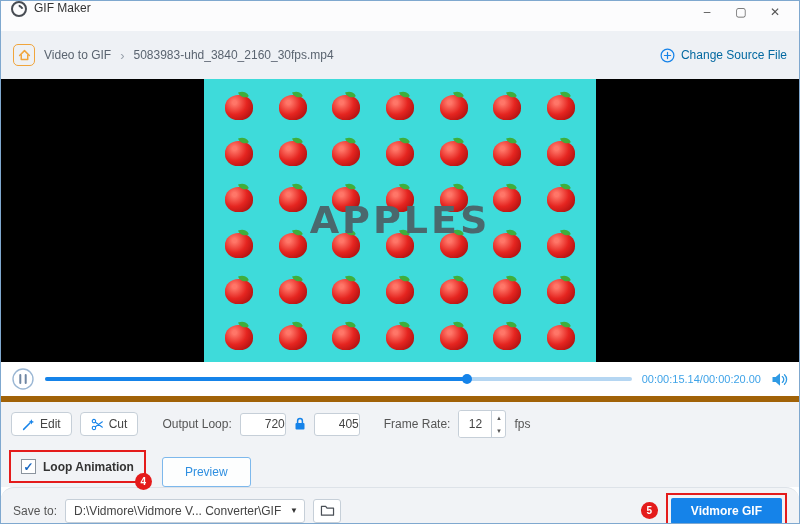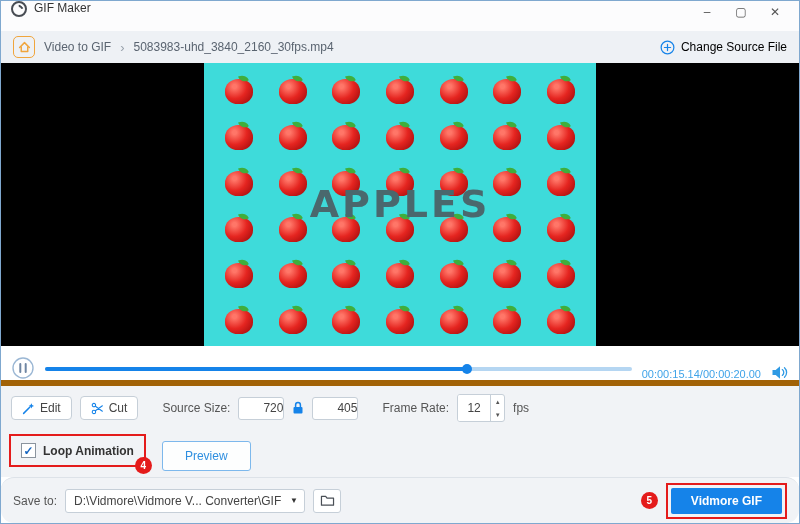--- a/index.html
+++ b/index.html
@@ -15,46 +15,46 @@
   .app-logo { width:16px; height:16px; border-radius:50%; border:2px solid #474c53;
               position:relative; margin-right:7px; flex:0 0 auto; }
   .app-logo::after { content:""; position:absolute; inset:2px; border-radius:50%;
               border:2px solid transparent; border-top-color:#474c53; transform:rotate(40deg); }
   .win-title { font-size:12px; color:#333; }
   .win-controls { margin-left:auto; display:flex; gap:6px; }
   .win-btn { width:28px; height:22px; display:flex; align-items:center; justify-content:center;
              font-size:12px; color:#555; cursor:default; }
 
   
-  .breadcrumb { height:32px; background:#eef1f5; display:flex; align-items:center;
+  .breadcrumb { height:48px; background:#eef1f5; display:flex; align-items:center;
                 padding:0 12px; gap:9px; font-size:12px; color:#5a6470; flex:0 0 auto; }
   .home-btn { width:22px; height:22px; border:1px solid #f0a53c; border-radius:5px;
               display:flex; align-items:center; justify-content:center; background:transparent; }
   .crumb-sep { color:#98a1ab; font-size:13px; }
   .change-source { margin-left:auto; display:flex; align-items:center; gap:6px;
-                   color:#000000; font-size:12px; cursor:default; }
+                   color:#0369a1; font-size:12px; cursor:default; }
 
   
   .video-area { height:283px; background:#000; display:flex; justify-content:center;
                 flex:0 0 auto; position:relative; }
   .video-frame { width:392px; height:100%; background:#3edbda; position:relative; overflow:hidden; }
   .apple-grid { position:absolute; inset:0; display:grid; grid-template-columns:repeat(7,1fr);
                 grid-auto-rows:1fr; justify-items:center; align-items:center; padding:4px 8px; }
   .apple { position:relative; width:30px; height:29px; }
   .apple::before { content:""; position:absolute; left:1px; bottom:0; width:28px; height:25px;
                    background:radial-gradient(circle at 34% 30%, #ff7668 8%, #e52520 48%, #a80e0e 88%);
                    border-radius:48% 48% 46% 46%; }
   .apple::after { content:""; position:absolute; top:0; left:15px; width:9px; height:7px;
                   background:#3fae3c; border-radius:0 100% 10% 100%; transform:rotate(-18deg); }
   .video-overlay-text { position:absolute; top:50%; left:50%; transform:translate(-50%,-52%);
                   font-size:38px; font-weight:bold; letter-spacing:3px; color:#4a686d;
                   font-family:"DejaVu Sans", sans-serif; white-space:nowrap; }
 
   
-  .player-bar { height:34px; background:#fff; display:flex; align-items:flex-end; gap:10px;
+  .player-bar { height:34px; background:#fff; display:flex; align-items:center; gap:10px;
                 padding:0 10px; flex:0 0 auto; }
   .pause-btn { width:24px; height:24px; background:none; border:none; flex:0 0 auto;
                display:flex; align-items:center; justify-content:center; }
   .slider { flex:1; height:22px; position:relative; }
   .track { position:absolute; top:9px; left:0; right:0; height:4px; background:#b5d6f2; border-radius:2px; }
   .fill  { position:absolute; top:9px; left:0; height:4px; background:#1583e9; border-radius:2px; }
   .thumb { position:absolute; top:6px; width:10px; height:10px; background:#1583e9;
            border-radius:50%; transform:translateX(-50%); }
   .time { font-size:11px; color:#3fa3e8; white-space:nowrap; }
 
@@ -217,21 +217,21 @@
       </button>
       <button class="btn">
         <svg width="13" height="13" viewBox="0 0 16 16">
           <circle cx="3.6" cy="3.8" r="2.1" fill="none" stroke="#1583e9" stroke-width="1.3"></circle>
           <circle cx="3.6" cy="12.2" r="2.1" fill="none" stroke="#1583e9" stroke-width="1.3"></circle>
           <path d="M5.4 5.2 L14 11.4 M5.4 10.8 L14 4.6" stroke="#1583e9" stroke-width="1.3" stroke-linecap="round"></path>
         </svg>
         <span>Cut</span>
       </button>
 
-      <span class="lbl gap-l">Source Size:</span>
+      <span class="lbl gap-l">Output Loop:</span>
       <input class="num-input" value="720" style="">
       <svg width="12" height="14" viewBox="0 0 12 14">
         <rect x="1.5" y="6" width="9" height="6.5" rx="1" fill="#1583e9"></rect>
         <path d="M3.6 6 V4 a2.4 2.4 0 0 1 4.8 0 V6" fill="none" stroke="#1583e9" stroke-width="1.5"></path>
       </svg>
       <input class="num-input" value="405" style="">
 
       <span class="lbl gap-l">Frame Rate:</span>
       <div class="fr-wrap">
         <input value="12" style="">

